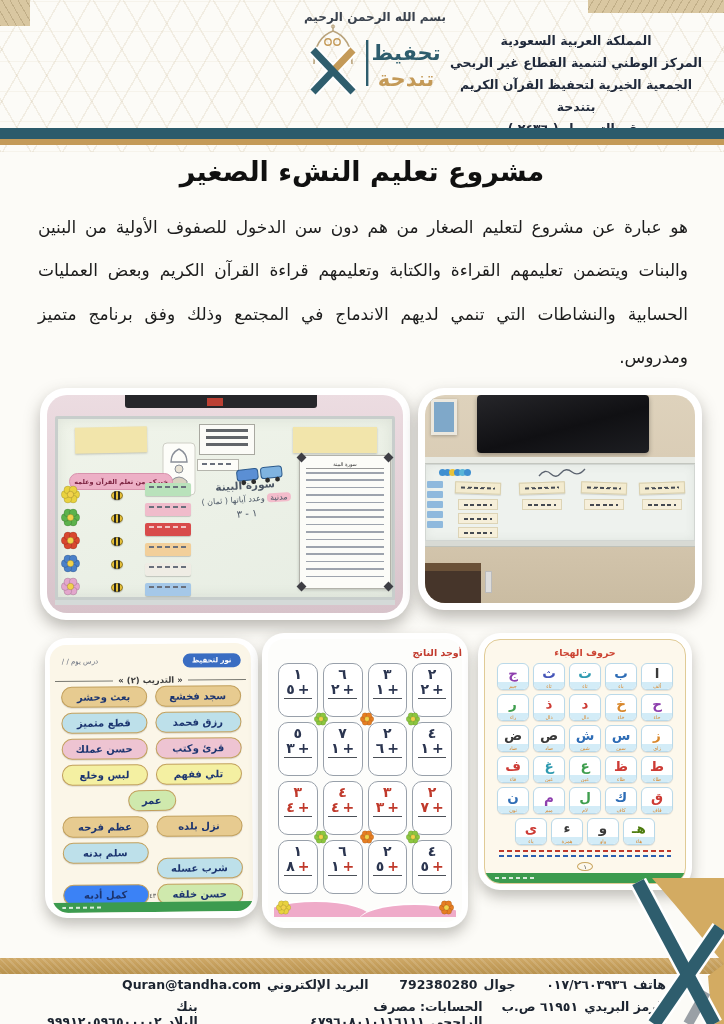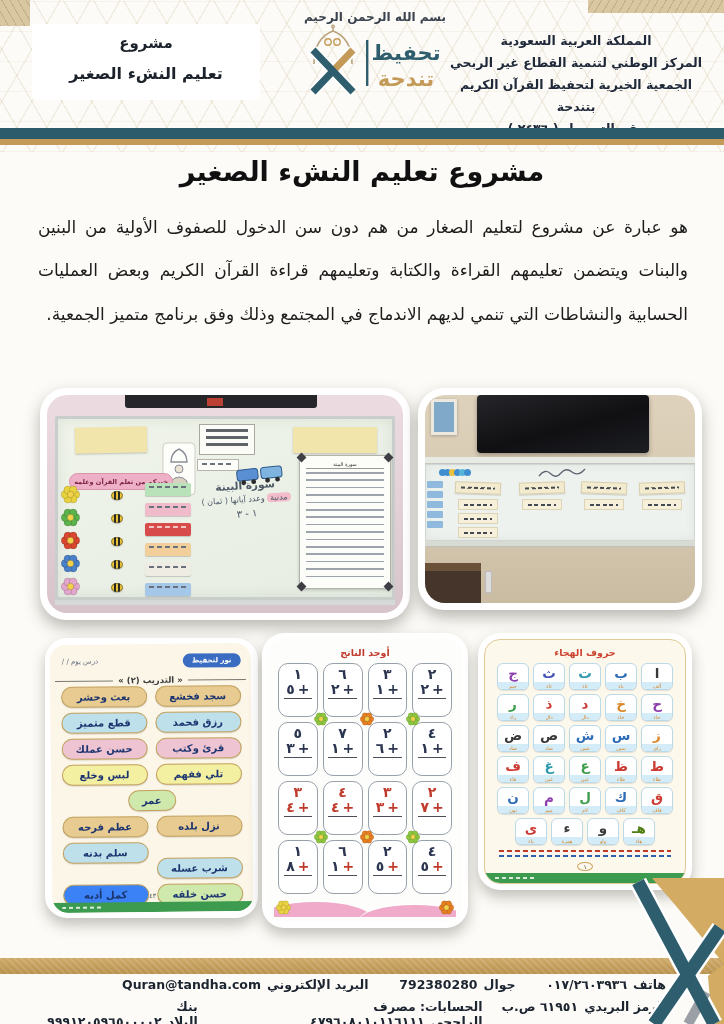--- a/index.html
+++ b/index.html
@@ -117,21 +117,21 @@
   .pillrows { position:absolute; left:0; top:42px; width:100%; display:flex; flex-direction:column; gap:5px; align-items:center; }
   .prow { display:flex; direction:rtl; gap:8px; justify-content:center; }
   .pill { width:86px; height:21px; border-radius:11px; border:1.5px solid #c2a05c;
     font-size:10px; font-weight:bold; color:#1c3570; text-align:center; line-height:19px; direction:rtl;
     box-shadow:0 1px 1px rgba(0,0,0,.12); white-space:nowrap; }
   .pill.single { width:48px; }
   .pagenum1 { position:absolute; left:0; bottom:12px; width:100%; text-align:center; font-size:6.5px; color:#555; }
   .greenbar { position:absolute; left:0; bottom:0; width:100%; height:10px; background:#3c9b4f; }
   .greenbar .gsq { background:repeating-linear-gradient(90deg,#ffffffcc 0 4px, transparent 4px 7px); height:2px; width:40px; margin:4px 0 0 10px; }
 
-  .mtitle { position:absolute; left:0; top:8px; width:100%; text-align:center; font-size:9.5px; font-weight:bold; color:#c23b2e; direction:rtl; }
+  .mtitle { position:absolute; left:0; top:8px; width:100%; text-align:right; font-size:9.5px; font-weight:bold; color:#c23b2e; direction:rtl; }
   .mgrid { position:absolute; left:10px; right:10px; top:24px; display:grid; grid-template-columns:repeat(4,1fr);
     grid-auto-rows:54px; gap:5px; }
   .mcell { border:1.3px solid #98a0aa; border-radius:10px; padding-top:3px; background:#fff; }
   .mtop { text-align:center; font-size:14px; font-weight:bold; line-height:1.05; }
   .mbot { display:flex; justify-content:center; gap:3px; font-size:14px; font-weight:bold; line-height:1.05; }
   .mline { border-top:1.3px solid #4a4f57; width:76%; margin:2px auto 0 auto; }
   .ink-navy .mtop,.ink-navy .mbot { color:#2b3550; }
   .ink-red .mtop,.ink-red .mbot { color:#c0392b; }
   .ink-mixed .mtop,.ink-mixed .mbot { color:#2b3550; }
   .ink-mixed .plus,.ink-red .plus { color:#c0392b; }
@@ -170,24 +170,20 @@
 </style>
 </head>
 <body>
 
 <div class="page">
 
   <div class="hexpat"></div>
   <div class="corner-tl"></div>
   <div class="corner-tr"></div>
 
-  <div class="project-box">
-    <div class="l1">مشروع</div>
-    <div class="l2">تعليم النشء الصغير</div>
-  </div>
 
   <div class="logo-wrap">
     <div class="basmala">بسم الله الرحمن الرحيم</div>
     <svg width="146" height="76" viewBox="0 0 146 76">
       <path d="M14,40 Q14,14 33,7 Q52,14 52,40" fill="none" stroke="#b9a37c" stroke-width="1.6"></path>
       <line x1="33" y1="7" x2="33" y2="1" stroke="#b9a37c" stroke-width="1.4"></line>
       <circle cx="33" cy="2.5" r="1.6" fill="none" stroke="#b9a37c" stroke-width="1"></circle>
       <circle cx="28" cy="18" r="3.2" fill="none" stroke="#c49a58" stroke-width="1.4"></circle>
       <circle cx="37" cy="18" r="3.2" fill="none" stroke="#c49a58" stroke-width="1.4"></circle>
       <line x1="13" y1="26" x2="53" y2="68" stroke="#ffffff" stroke-width="11"></line>
@@ -205,21 +201,21 @@
       <div>المملكة العربية السعودية</div>
       <div>المركز الوطني لتنمية القطاع غير الربحي</div>
       <div>الجمعية الخيرية لتحفيظ القرآن الكريم بتندحة</div>
       <div>رقم التسجيل ( ٢٤٣٦ )</div>
     </div>
 
   <div class="bar-teal"></div>
   <div class="bar-gold"></div>
 
   <h1 class="title">مشروع تعليم النشء الصغير</h1>
-  <p class="para">هو عبارة عن مشروع لتعليم الصغار من هم دون سن الدخول للصفوف الأولية من البنين والبنات ويتضمن تعليمهم القراءة والكتابة وتعليمهم قراءة القرآن الكريم وبعض العمليات الحسابية والنشاطات التي تنمي لديهم الاندماج في المجتمع وذلك وفق برنامج متميز الجمعية.</p>
+  <p class="para">هو عبارة عن مشروع لتعليم الصغار من هم دون سن الدخول للصفوف الأولية من البنين والبنات ويتضمن تعليمهم القراءة والكتابة وتعليمهم قراءة القرآن الكريم وبعض العمليات الحسابية والنشاطات التي تنمي لديهم الاندماج في المجتمع وذلك وفق برنامج متميز ومدروس.</p>
 
   <div class="photo p1">
     <div class="scene scene1">
       <div class="blackstrip">
         <span class="redtab" style="position:absolute;left:82px;top:3px;width:16px;height:8px;background:#bb4034;"></span>
       </div>
       <div class="board1"></div>
       <div class="tray1"></div>
       <div class="note" style="left:28px;top:32px;width:72px;height:26px;transform:rotate(-1deg);"></div>
       <div class="note" style="left:246px;top:32px;width:84px;height:26px;"></div>

